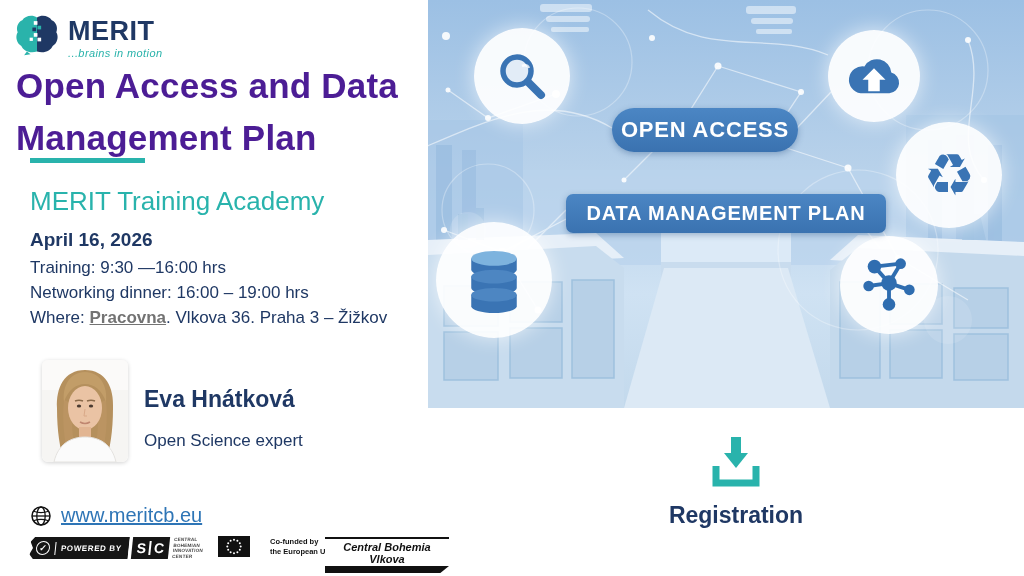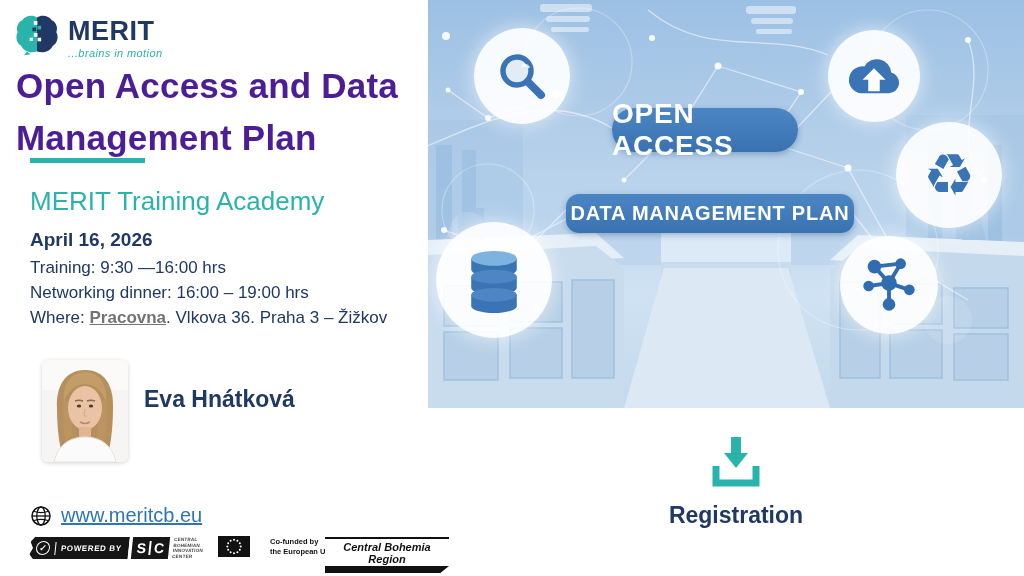--- a/index.html
+++ b/index.html
@@ -64,22 +64,22 @@
          box-shadow:0 0 20px rgba(255,255,255,.65);display:flex;align-items:center;justify-content:center;}
   .badge-search{left:46px;top:28px;width:96px;height:96px;}
   .badge-cloud{left:400px;top:30px;width:92px;height:92px;}
   .badge-recycle{left:468px;top:122px;width:106px;height:106px;}
   .badge-database{left:8px;top:222px;width:116px;height:116px;}
   .badge-molecule{left:412px;top:236px;width:98px;height:98px;}
   .recycle-glyph{font-family:"DejaVu Sans",sans-serif;font-size:58px;color:#3a74b4;line-height:1;}
   .pill{position:absolute;display:flex;align-items:center;justify-content:center;color:#fff;font-weight:800;
         letter-spacing:.8px;background:linear-gradient(180deg,#4b86c4,#3a72b0);
         box-shadow:0 2px 6px rgba(30,70,120,.35);}
-  .pill-oa{left:184px;top:108px;width:186px;height:44px;border-radius:22px;font-size:28px;}
-  .pill-dmp{left:138px;top:194px;width:288px;height:39px;border-radius:13px;font-size:20px;}
+  .pill-oa{left:184px;top:108px;width:186px;height:44px;border-radius:22px;font-size:22px;}
+  .pill-dmp{left:138px;top:194px;width:320px;height:39px;border-radius:7px;font-size:20px;}
 
   
   .registration{position:absolute;left:636px;top:436px;width:200px;text-align:center;cursor:pointer;}
   .registration svg{display:block;margin:0 auto;}
   .registration-label{margin-top:14px;font-size:23px;font-weight:800;color:#1f3864;}
 </style>
 </head>
 <body>
 
 <div class="slide">
@@ -127,20 +127,21 @@
       <ellipse cx="37" cy="46" rx="2.2" ry="1.5" fill="#4a3a30"></ellipse>
       <ellipse cx="49" cy="46" rx="2.2" ry="1.5" fill="#4a3a30"></ellipse>
       <path d="M43 49 L42 56 L45 56" stroke="#d9a988" stroke-width="1" fill="none"></path>
       <path d="M38 62 Q43 65 48 62" stroke="#c08770" stroke-width="1.6" fill="none"></path>
       <rect x="37" y="67" width="12" height="12" fill="#e2b592"></rect>
       <path d="M12 102 C16 84 29 77 43 77 C57 77 70 84 74 102 Z" fill="#fbfbfb" stroke="#e4e2df"></path>
     </svg>
   </div>
   <div class="speaker-text">
     <div class="speaker-name">Eva Hnátková</div>
+    <div class="speaker-role">Open Science expert</div>
   </div>
 
   <div class="website">
     <svg width="22" height="22" viewBox="0 0 22 22">
       <circle cx="11" cy="11" r="9" stroke="#111" stroke-width="1.5" fill="none"></circle>
       <ellipse cx="11" cy="11" rx="4.2" ry="9" stroke="#111" stroke-width="1.3" fill="none"></ellipse>
       <line x1="2" y1="11" x2="20" y2="11" stroke="#111" stroke-width="1.3"></line>
       <path d="M3.5 6.3 Q11 9 18.5 6.3" stroke="#111" stroke-width="1.2" fill="none"></path>
       <path d="M3.5 15.7 Q11 13 18.5 15.7" stroke="#111" stroke-width="1.2" fill="none"></path>
     </svg>
@@ -179,21 +180,21 @@
           <circle cx="12.6" cy="4.7" r="1"></circle>
       </g>
     </svg>
     <div class="eu-caption">
       <span>Co-funded by</span><br>
       <span>the European Union</span>
     </div>
   </div>
 
   <div class="region-logo">
-    <div class="region-text">Central Bohemia Region</div>
+    <div class="region-text">Central Bohemia Vlkova</div>
     <div class="region-bar"></div>
   </div>
 
   <div class="hero">
     <svg class="bg" width="596" height="408" viewBox="0 0 596 408">
       <defs>
         <linearGradient id="sky" x1="0" y1="0" x2="0" y2="1">
           <stop offset="0" stop-color="#9cc0e4"></stop>
             <stop offset="0.4" stop-color="#b7d1ea"></stop>
           <stop offset="0.72" stop-color="#cfe2f3"></stop>

